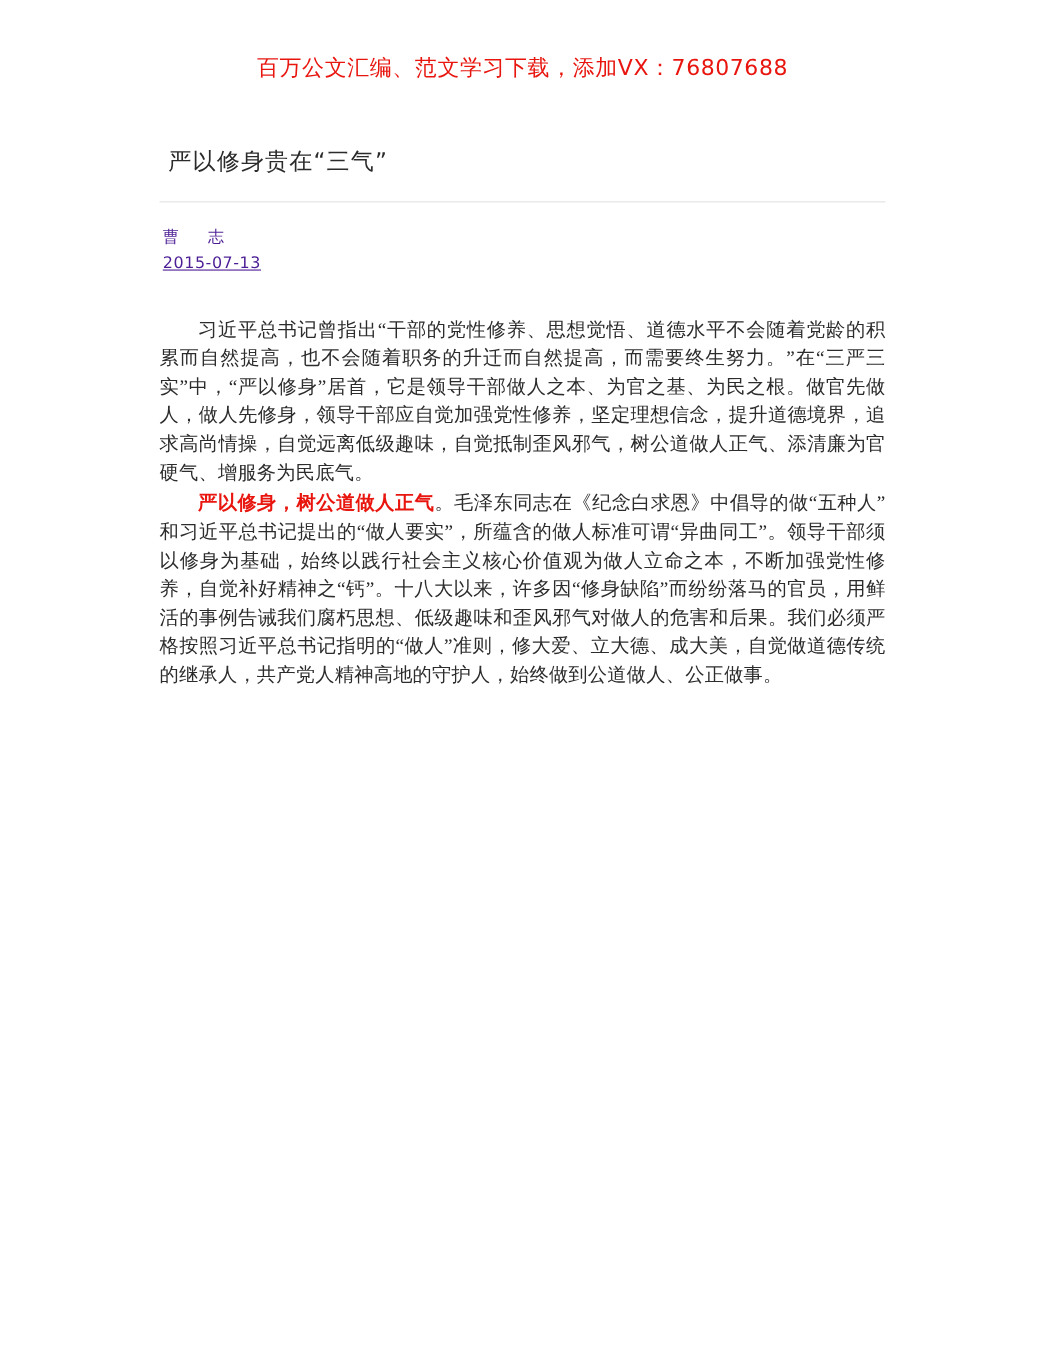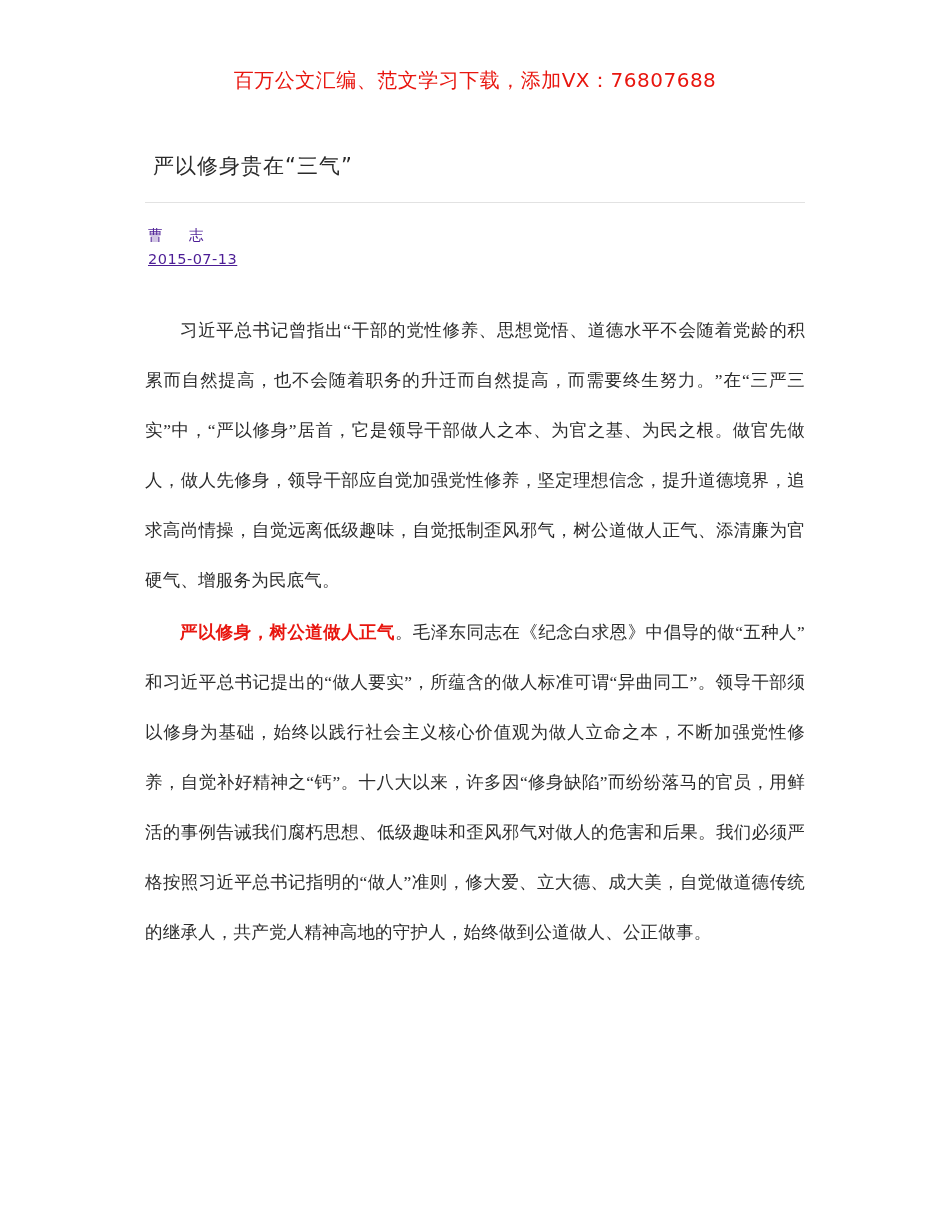--- a/index.html
+++ b/index.html
@@ -20,21 +20,21 @@
     height: 1230px;
     box-sizing: border-box;
     position: relative;
   }
   .promo-banner {
     text-align: center;
     color: #e8160f;
     font-family: "DejaVu Sans", "Liberation Sans", sans-serif;
     font-size: 20px;
     letter-spacing: 0.5px;
-    padding-top: 67px;
+    padding-top: 48px;
     white-space: nowrap;
   }
   .content {
     margin: 0 auto;
     width: 660px;
     padding-top: 58px;
   }
   .doc-title {
     font-family: "DejaVu Sans", "Liberation Sans", sans-serif;
     font-size: 21px;
@@ -61,21 +61,21 @@
   .meta .date {
     letter-spacing: 0.5px;
     text-decoration: underline;
   }
   .body-text {
     margin-top: 34px;
   }
   .para {
     margin: 0 0 2px 0;
     font-size: 17.5px;
-    line-height: 50px;
+    line-height: 26px;
     text-align: justify;
     text-justify: inter-ideograph;
     text-indent: 2em;
     color: #2c2c2c;
     letter-spacing: 0.2px;
   }
   .lead-red {
     color: #e8160f;
     font-weight: bold;
   }

